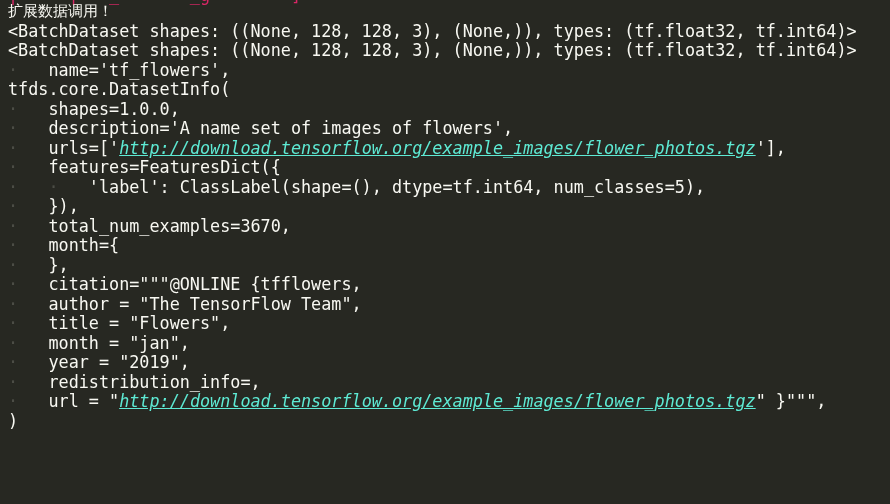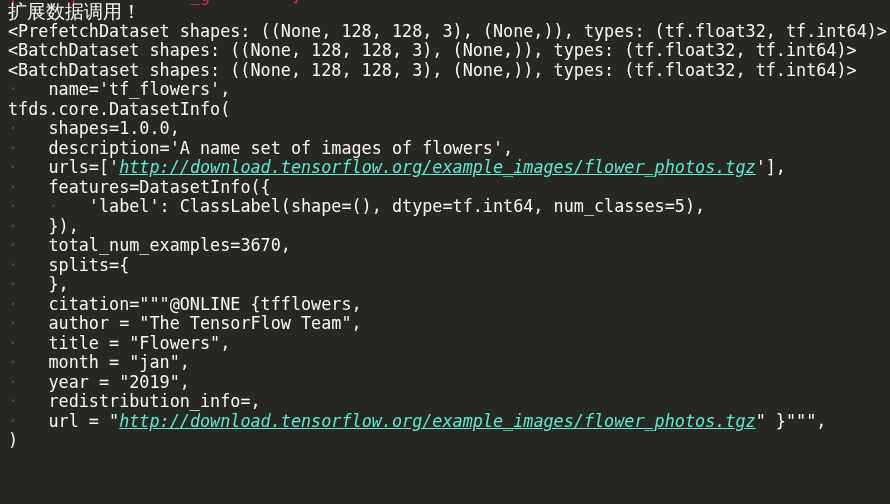--- a/index.html
+++ b/index.html
@@ -45,21 +45,21 @@
   .line {
     white-space: pre;
     font-size: 16.8px;
     line-height: 19.5px;
     height: 19.5px;
     color: #f8f8f2;
     letter-spacing: 0px;
   }
   .line.cjk {
     font-family: "DejaVu Sans", sans-serif;
-    font-size: 19px;
+    font-size: 15px;
     color: #f8f8f2;
   }
   .ind {
     color: #4c4d46;
   }
   .url {
     color: #5eead4;
     font-style: italic;
     text-decoration: underline;
   }
@@ -67,33 +67,32 @@
 </head>
 <body>
 
 <div id="console">
 
   <div class="clipped-row">|     |   _       _g        ]</div>
 
   <div class="lines">
     <div class="line cjk">扩展数据调用！</div>
     <div id="code-lines">
-        <div class="line"><span>&lt;PrefetchDataset shapes: ((None, 128, 128, 3), (None,)), types: (tf.float32, tf.int64)&gt;</span></div>
         <div class="line"><span>&lt;BatchDataset shapes: ((None, 128, 128, 3), (None,)), types: (tf.float32, tf.int64)&gt;</span></div>
         <div class="line"><span>&lt;BatchDataset shapes: ((None, 128, 128, 3), (None,)), types: (tf.float32, tf.int64)&gt;</span></div>
         <div class="line"><span class="ind">·   </span><span>name='tf_flowers',</span></div>
         <div class="line"><span>tfds.core.DatasetInfo(</span></div>
         <div class="line"><span class="ind">·   </span><span>shapes=1.0.0,</span></div>
         <div class="line"><span class="ind">·   </span><span>description='A name set of images of flowers',</span></div>
         <div class="line"><span class="ind">·   </span><span>urls=['</span><span class="url">http://download.tensorflow.org/example_images/flower_photos.tgz</span><span>'],</span></div>
-        <div class="line"><span class="ind">·   </span><span>features=DatasetInfo({</span></div>
+        <div class="line"><span class="ind">·   </span><span>features=FeaturesDict({</span></div>
         <div class="line"><span class="ind">·   ·   </span><span>'label': ClassLabel(shape=(), dtype=tf.int64, num_classes=5),</span></div>
         <div class="line"><span class="ind">·   </span><span>}),</span></div>
         <div class="line"><span class="ind">·   </span><span>total_num_examples=3670,</span></div>
-        <div class="line"><span class="ind">·   </span><span>splits={</span></div>
+        <div class="line"><span class="ind">·   </span><span>month={</span></div>
         <div class="line"><span class="ind">·   </span><span>},</span></div>
         <div class="line"><span class="ind">·   </span><span>citation="""@ONLINE {tfflowers,</span></div>
         <div class="line"><span class="ind">·   </span><span>author = "The TensorFlow Team",</span></div>
         <div class="line"><span class="ind">·   </span><span>title = "Flowers",</span></div>
         <div class="line"><span class="ind">·   </span><span>month = "jan",</span></div>
         <div class="line"><span class="ind">·   </span><span>year = "2019",</span></div>
         <div class="line"><span class="ind">·   </span><span>redistribution_info=,</span></div>
         <div class="line"><span class="ind">·   </span><span>url = "</span><span class="url">http://download.tensorflow.org/example_images/flower_photos.tgz</span><span>" }""",</span></div>
         <div class="line"><span>)</span></div>
       </div>

